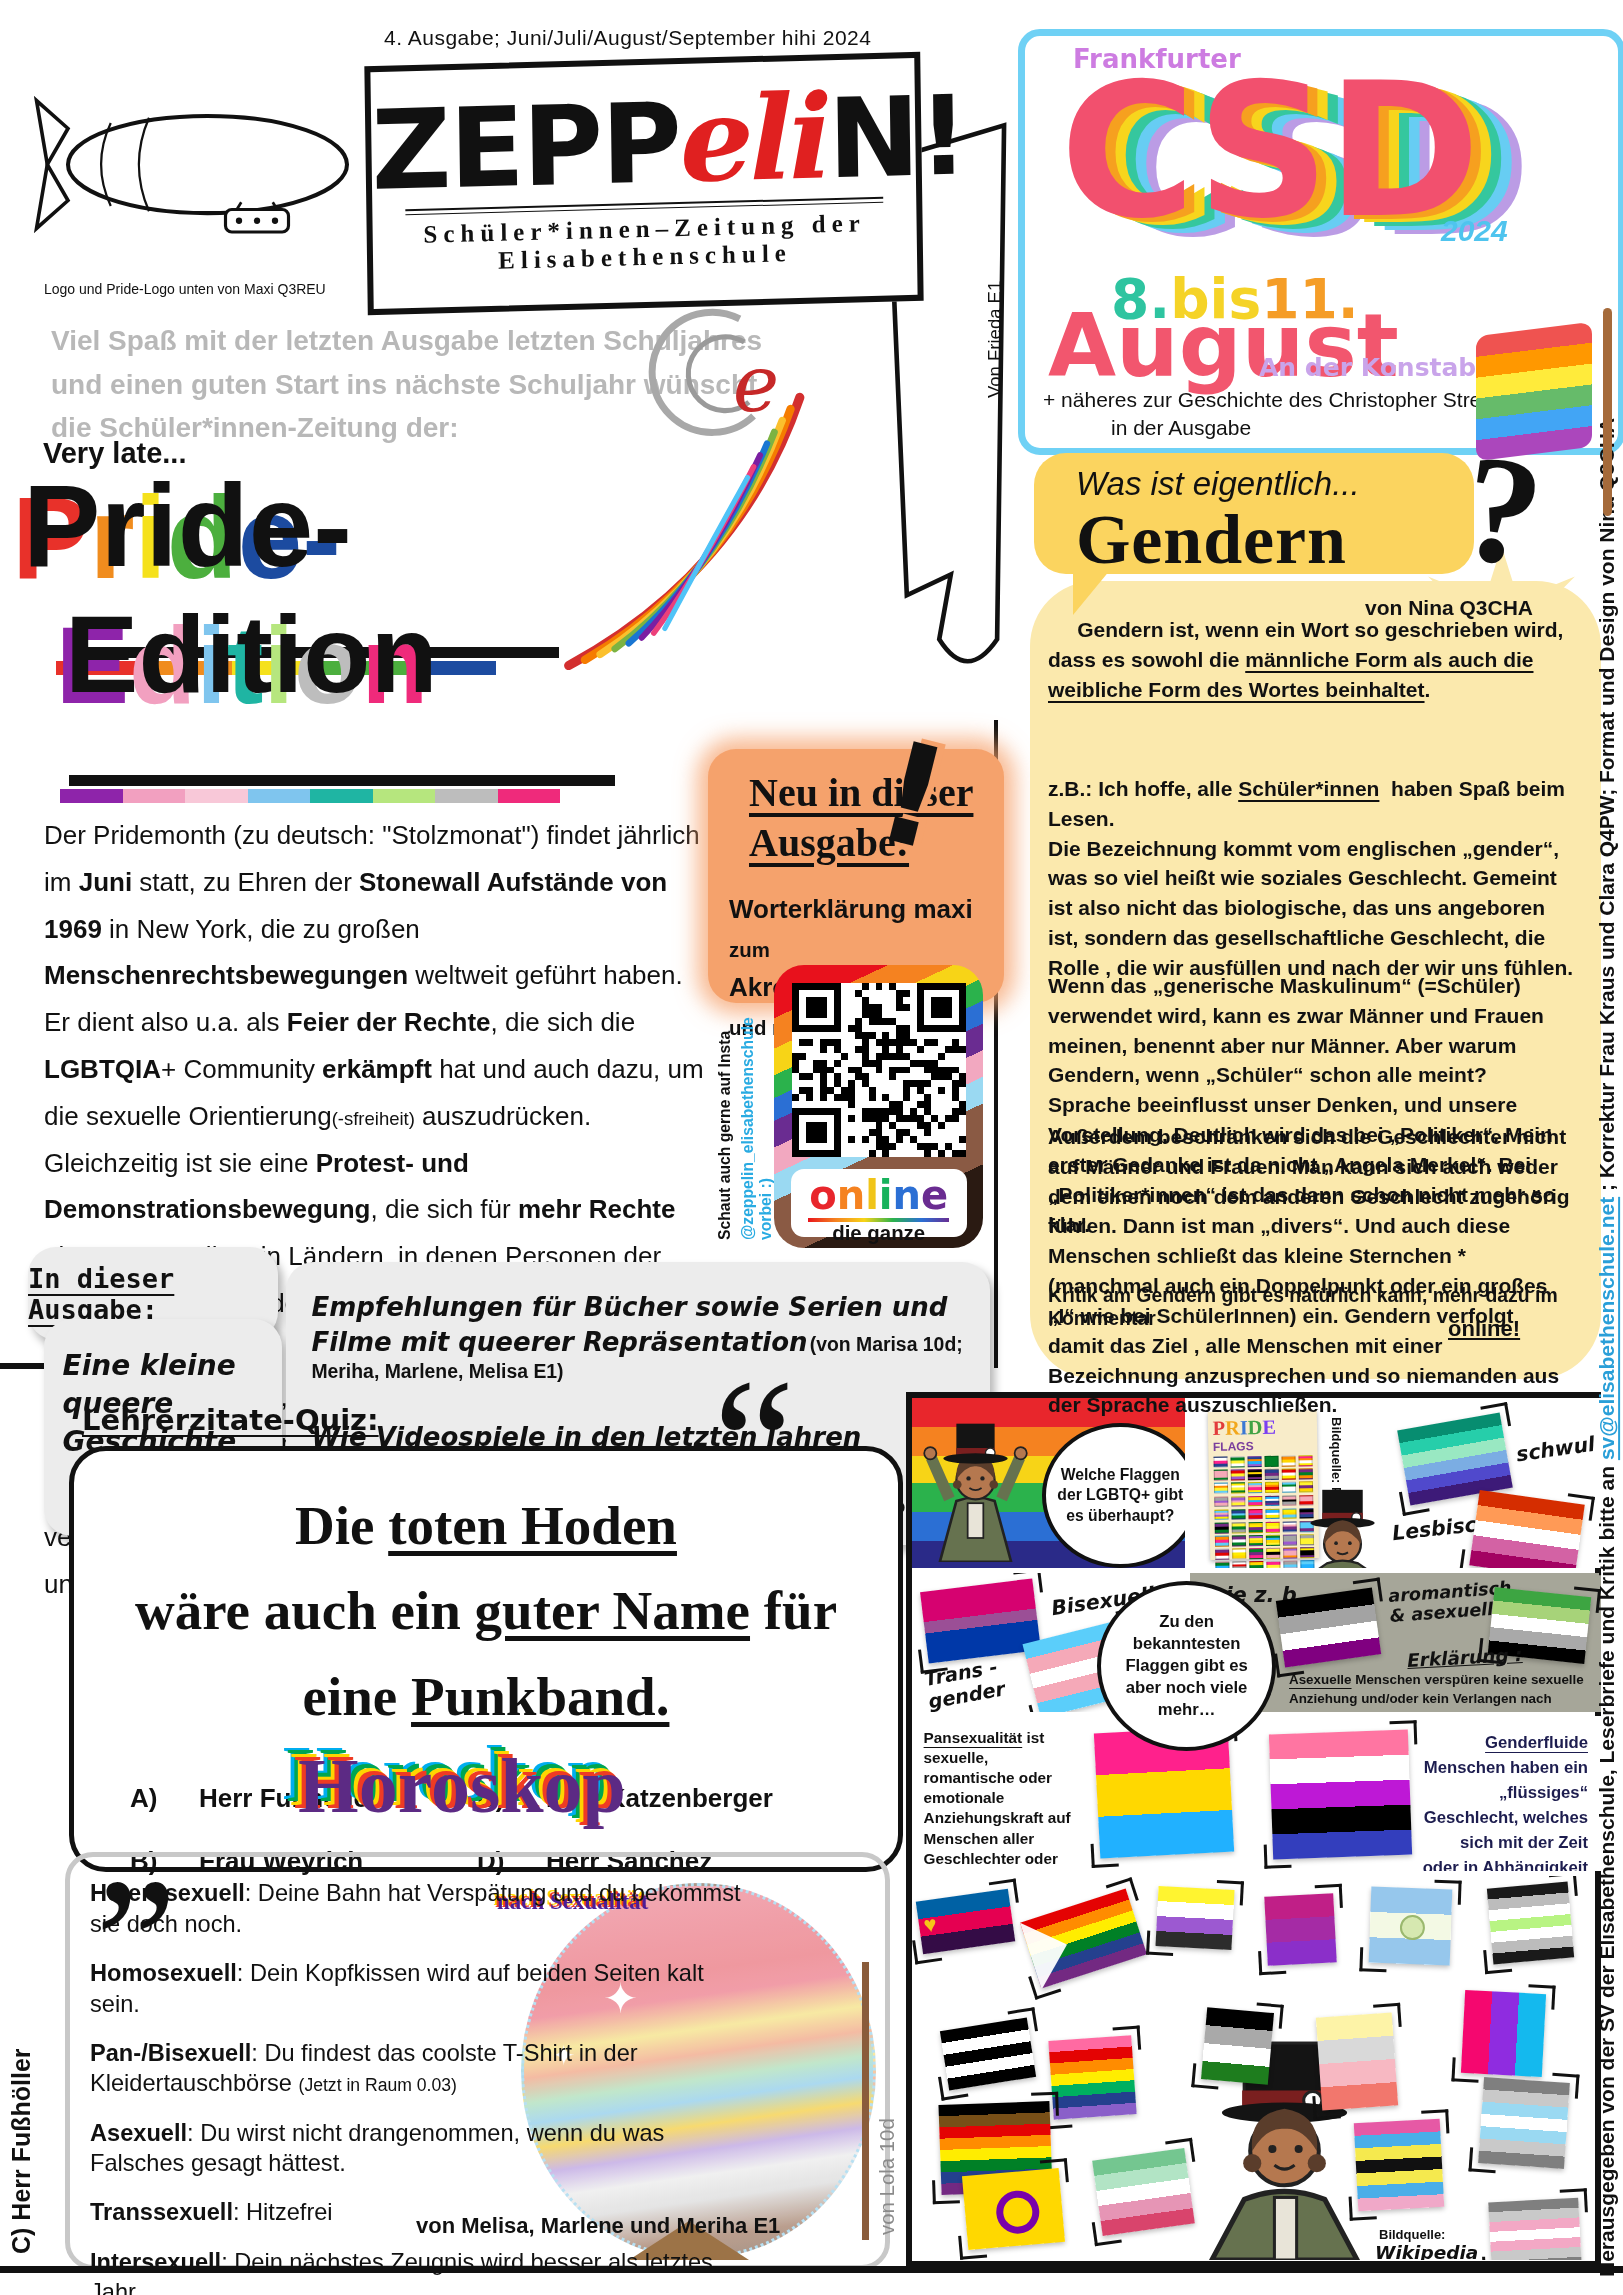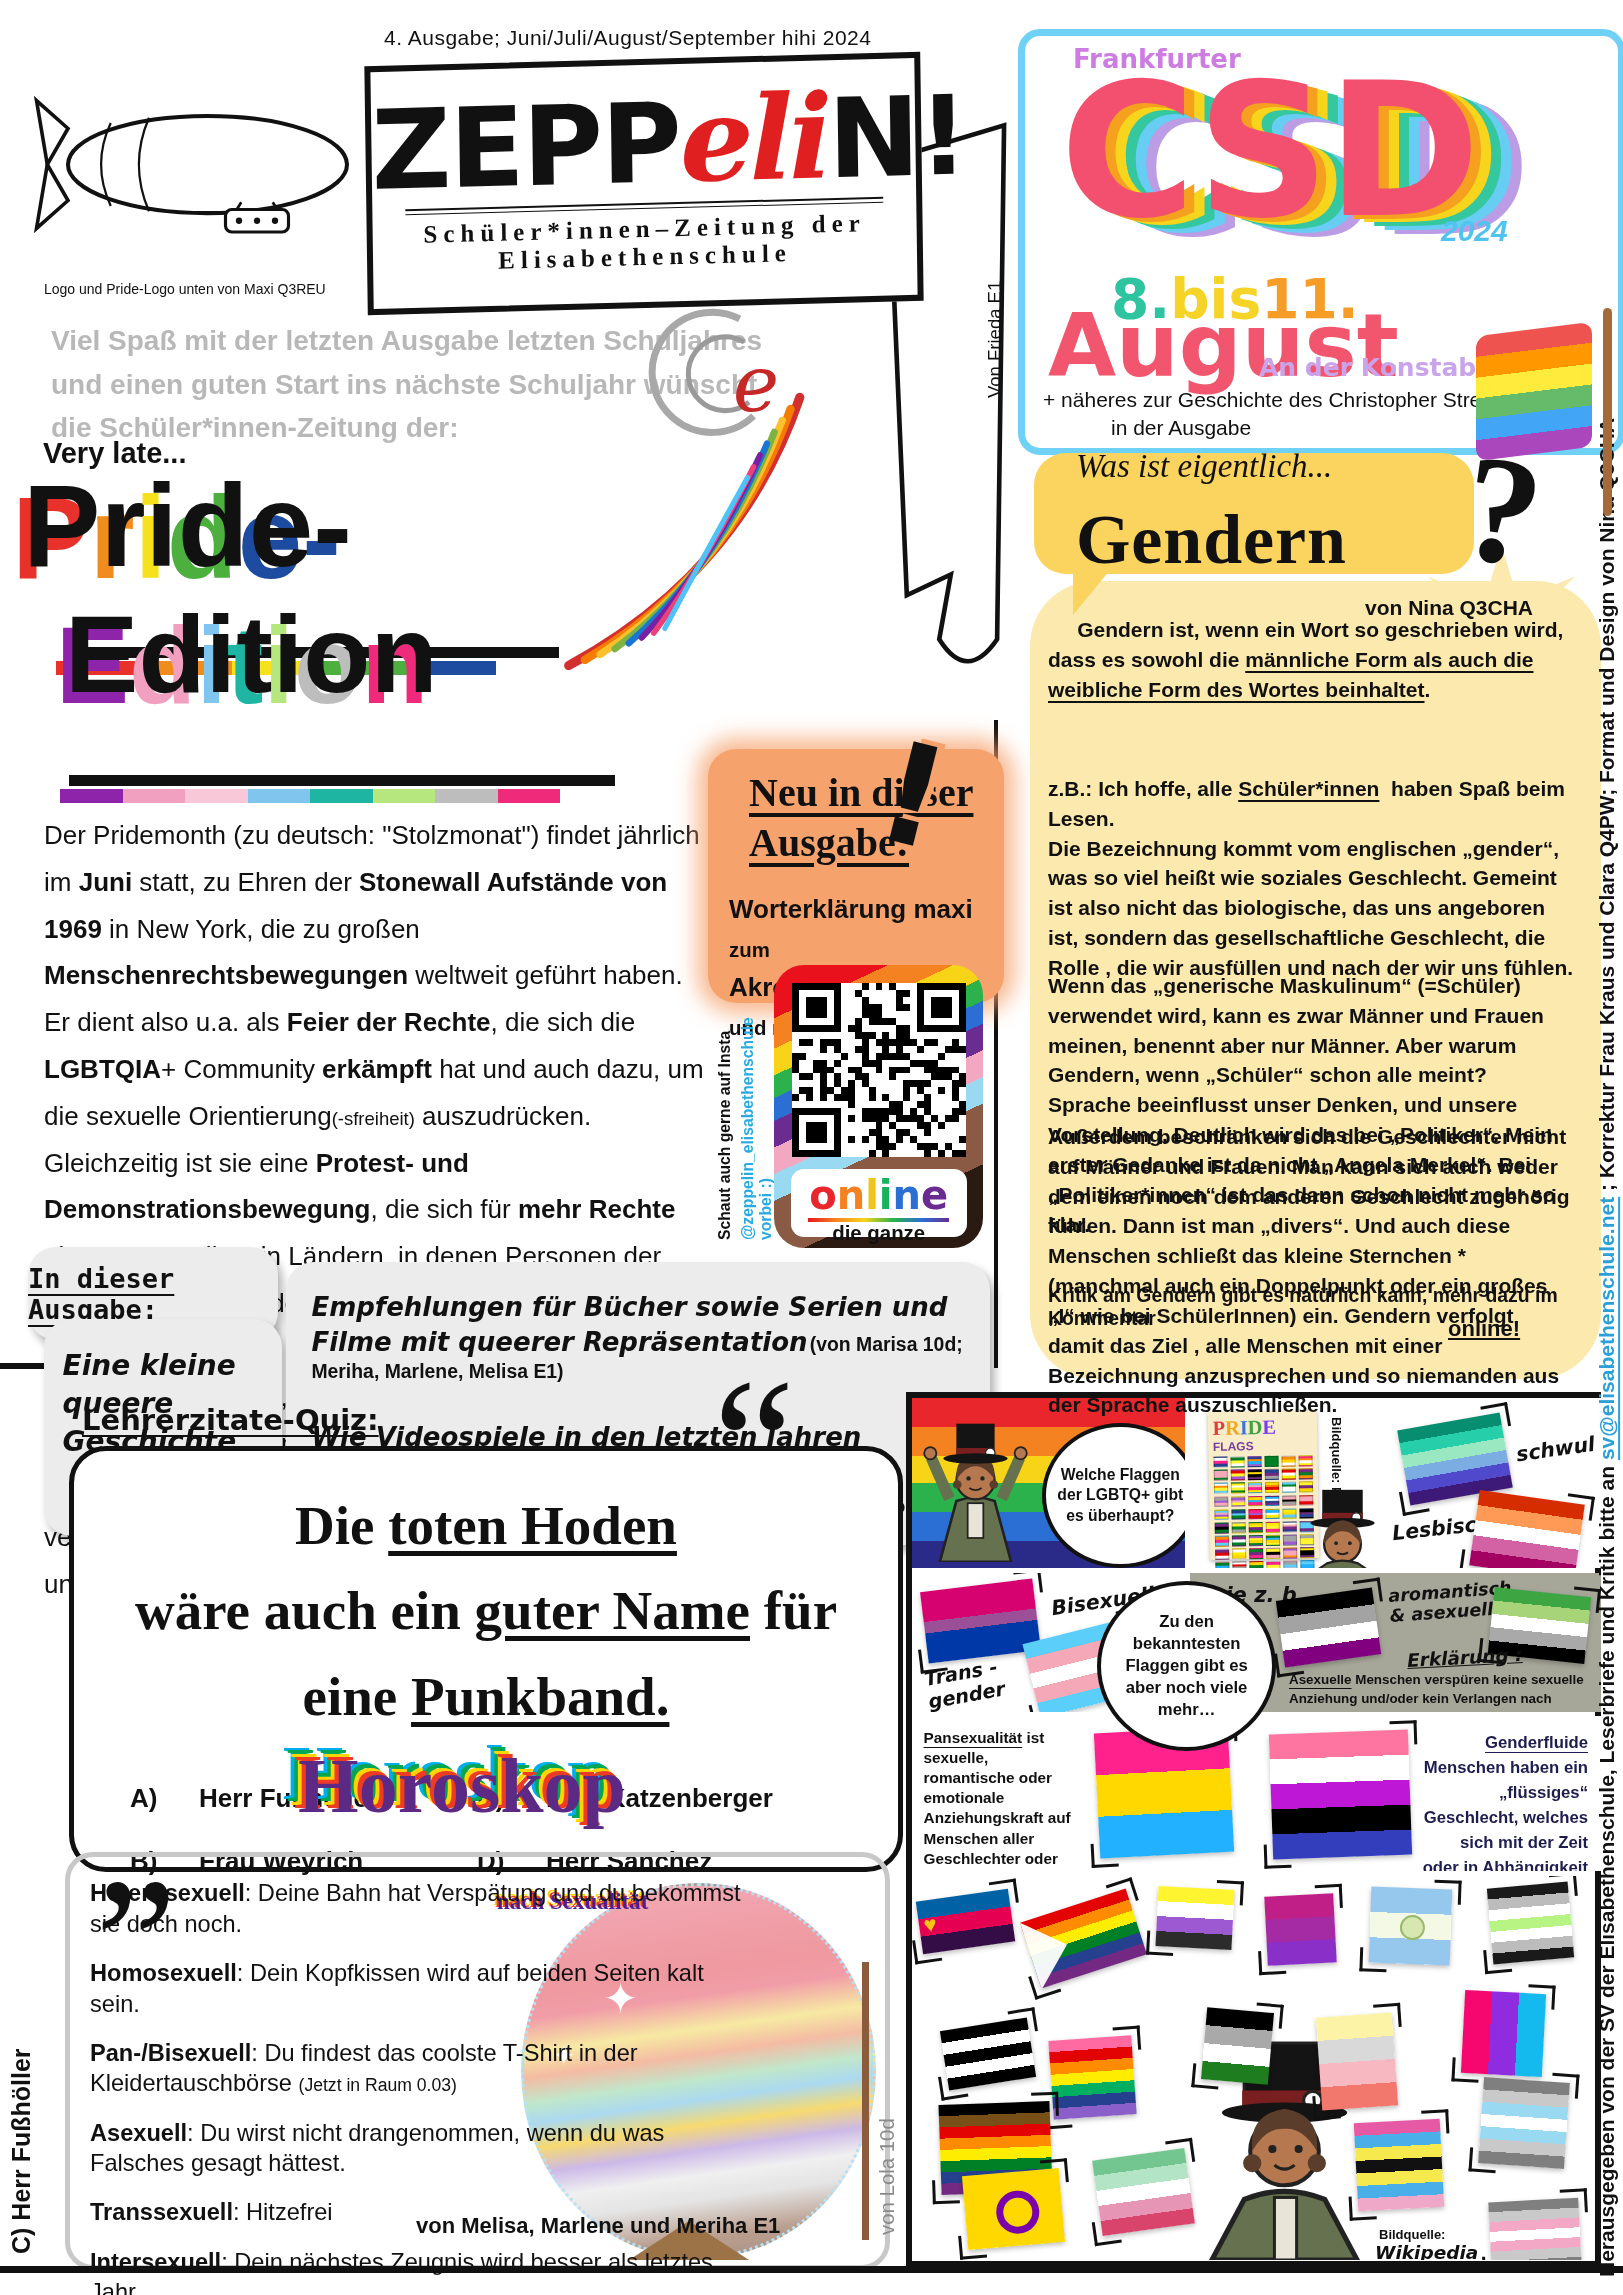--- a/index.html
+++ b/index.html
@@ -487,21 +487,21 @@
   </div>
   <div class="abs" style="left:1476px;top:308px;width:139px;height:208px;z-index:3;">
     <div style="position:absolute;right:2.8px;top:0;width:9.3px;height:208px;background:#a56a3a;border-radius:4.6px;"></div>
     <div style="position:absolute;left:0;top:21px;width:116px;height:125px;border-radius:12px;transform:skewY(-7deg);background:linear-gradient(#ef5350 0 16.6%,#ff9800 16.6% 33.3%,#ffeb3b 33.3% 50%,#66bb6a 50% 66.6%,#42a5f5 66.6% 83.3%,#ab47bc 83.3% 100%);"></div>
   </div>
 
   <div class="abs star8" style="left:1425px;top:546px;width:153px;height:153px;"></div>
   <div class="abs bubpale" style="left:1030px;top:581px;width:571px;height:798px;"></div>
   <div class="abs bubdark" style="left:1034px;top:453px;width:440px;height:121px;z-index:2;"></div>
   <div class="abs" style="left:1073px;top:564px;width:0;height:0;border-left:42px solid #fbd45f;border-bottom:51px solid transparent;z-index:2;"></div>
-  <div class="abs glead" style="left:1076px;top:448px;z-index:3;font-family:Liberation Serif, serif;">Was ist eigentlich...</div>
+  <div class="abs glead" style="left:1076px;top:465px;z-index:3;">Was ist eigentlich...</div>
   <div class="abs gtitle" style="left:1076px;top:500px;z-index:3;">Gendern</div>
   <div class="abs gq" style="left:1464px;top:423px;z-index:3;">?</div>
   <div class="abs gby" style="left:1365px;top:596px;z-index:3;">von Nina Q3CHA</div>
   <div class="abs gp" style="left:1048px;top:615px;z-index:3;">&nbsp;&nbsp;&nbsp;&nbsp;&nbsp;Gendern ist, wenn ein Wort so geschrieben wird, dass es sowohl die <u>männliche Form als auch die weibliche Form des Wortes beinhaltet</u>.</div>
   <div class="abs gp" style="left:1048px;top:774px;z-index:3;">z.B.: Ich hoffe, alle <u>Schüler*innen</u>&nbsp; haben Spaß beim Lesen.<br>Die Bezeichnung kommt vom englischen „gender“, was so viel heißt wie soziales Geschlecht. Gemeint ist also nicht das biologische, das uns angeboren ist, sondern das gesellschaftliche Geschlecht, die Rolle , die wir ausfüllen und nach der wir uns fühlen.</div>
   <div class="abs gp" style="left:1048px;top:971px;z-index:3;">Wenn das „generische Maskulinum“ (=Schüler) verwendet wird, kann es zwar Männer und Frauen meinen, benennt aber nur Männer. Aber warum Gendern, wenn „Schüler“ schon alle meint? Sprache beeinflusst unser Denken, und unsere Vorstellung. Deutlich wird das bei „Politiker“. Mein erster Gedanke ist da nicht „Angela Merkel“. Bei „Politiker*innen“ ist das dann schon nicht mehr so klar.</div>
   <div class="abs gp" style="left:1048px;top:1122px;z-index:3;">Außerdem beschränken sich die Geschlechter nicht auf Männer und Frauen. Man kann sich auch weder dem einen noch dem anderen  Geschlecht zugehörig fühlen. Dann ist man „divers“. Und auch diese Menschen schließt das kleine Sternchen * (manchmal auch ein Doppelpunkt oder ein großes „I“ wie bei SchülerInnen) ein. Gendern verfolgt damit das Ziel , alle Menschen mit einer Bezeichnung anzusprechen und so niemanden aus der Sprache auszuschließen.</div>
   <div class="abs" style="left:1048px;top:1284px;width:527px;font-size:19.4px;font-weight:bold;z-index:3;">Kritik am Gendern gibt es natürlich kann, mehr dazu im Kommentar</div>
   <div class="abs" style="left:1448px;top:1316px;font-size:22px;font-weight:bold;text-decoration:underline;z-index:3;">online!</div>
 

